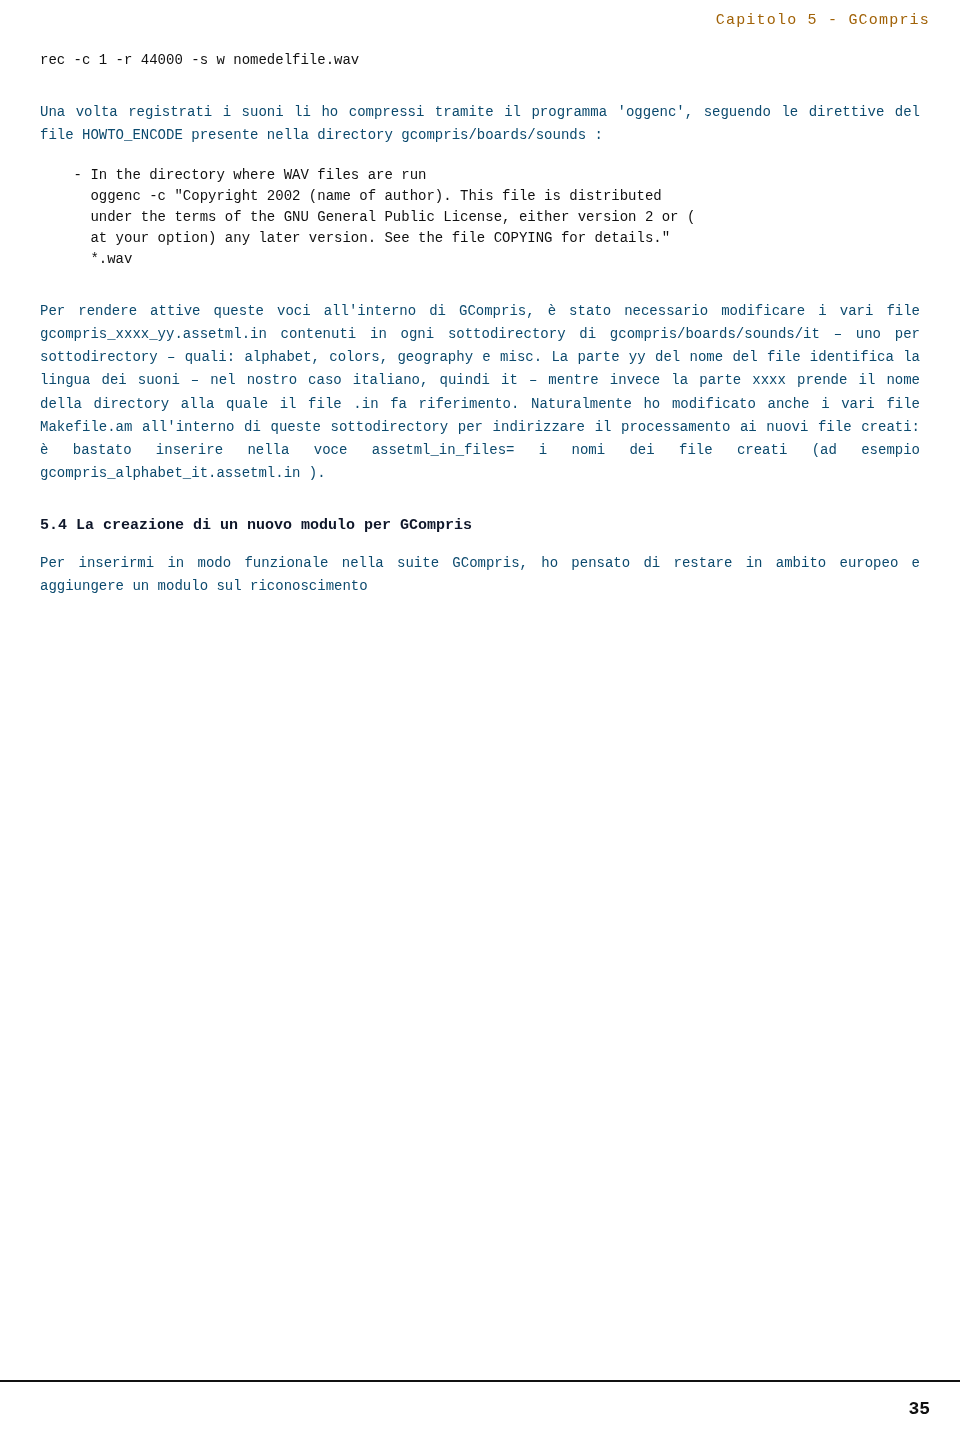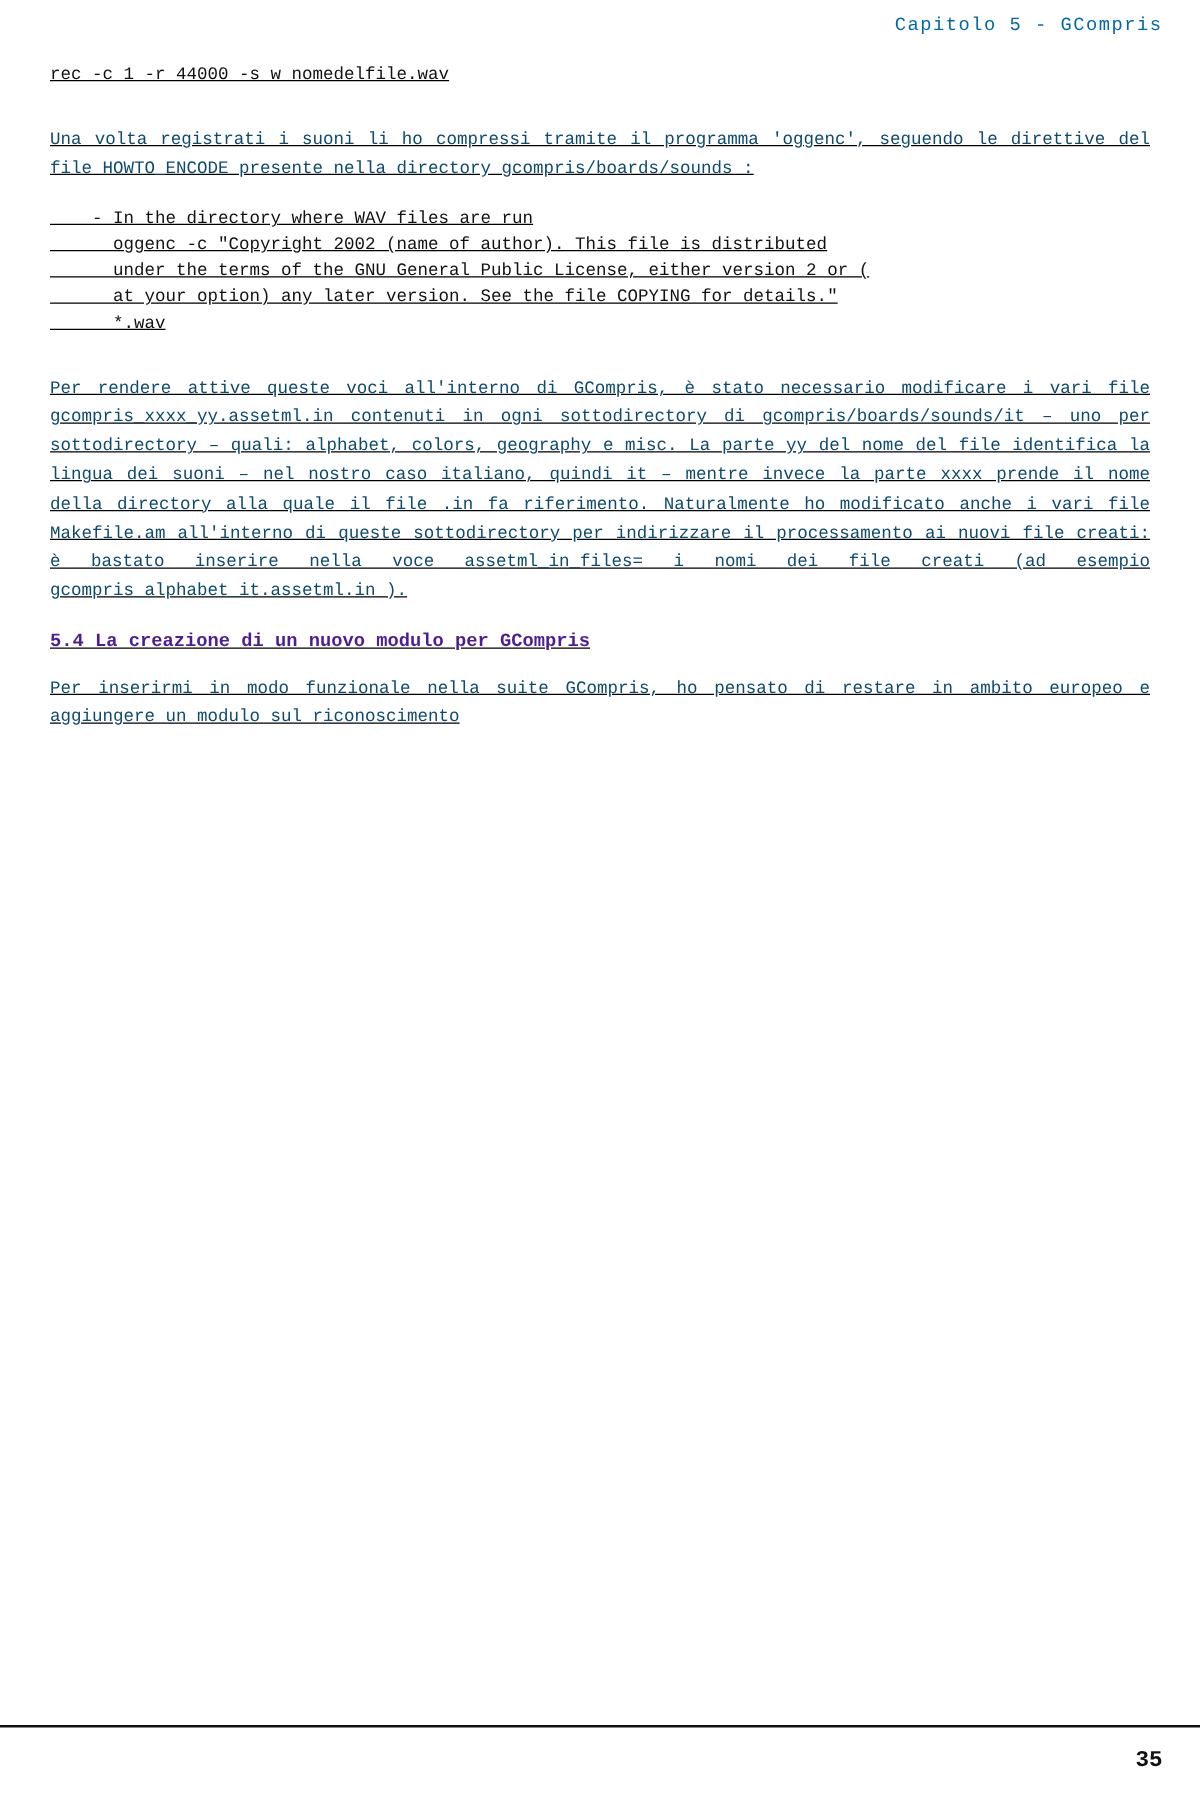--- a/index.html
+++ b/index.html
@@ -33,32 +33,31 @@
       display: flex;
       justify-content: flex-end;
       align-items: center;
       padding-right: 30px;
       border-bottom: none;
     }
 
     .header-title {
       font-family: 'Courier New', Courier, monospace;
       font-size: 15px;
-      color: #0369a1;
+      color: #a16207;
       letter-spacing: 0.08em;
       text-align: right;
     }
 
     .content-area {
       position: absolute;
       top: 50px;
       left: 40px;
       right: 40px;
       bottom: 60px;
-      text-decoration: underline;
     }
 
     .code-block {
       font-family: 'Courier New', Courier, monospace;
       font-size: 14px;
       color: #111;
       line-height: 1.5;
       margin-bottom: 10px;
       white-space: pre;
     }
@@ -69,22 +68,22 @@
       color: #0c4a6e;
       line-height: 1.65;
       text-align: justify;
       margin-bottom: 18px;
     }
 
     .section-heading {
       font-family: 'Courier New', Courier, monospace;
       font-size: 15px;
       font-weight: bold;
-      color: #4c1d95;
-      margin-top: 20px;
+      color: #0f172a;
+      margin-top: 32px;
       margin-bottom: 18px;
     }
 
     .footer {
       position: absolute;
       bottom: 0;
       left: 0;
       right: 0;
       height: 55px;
       display: flex;

